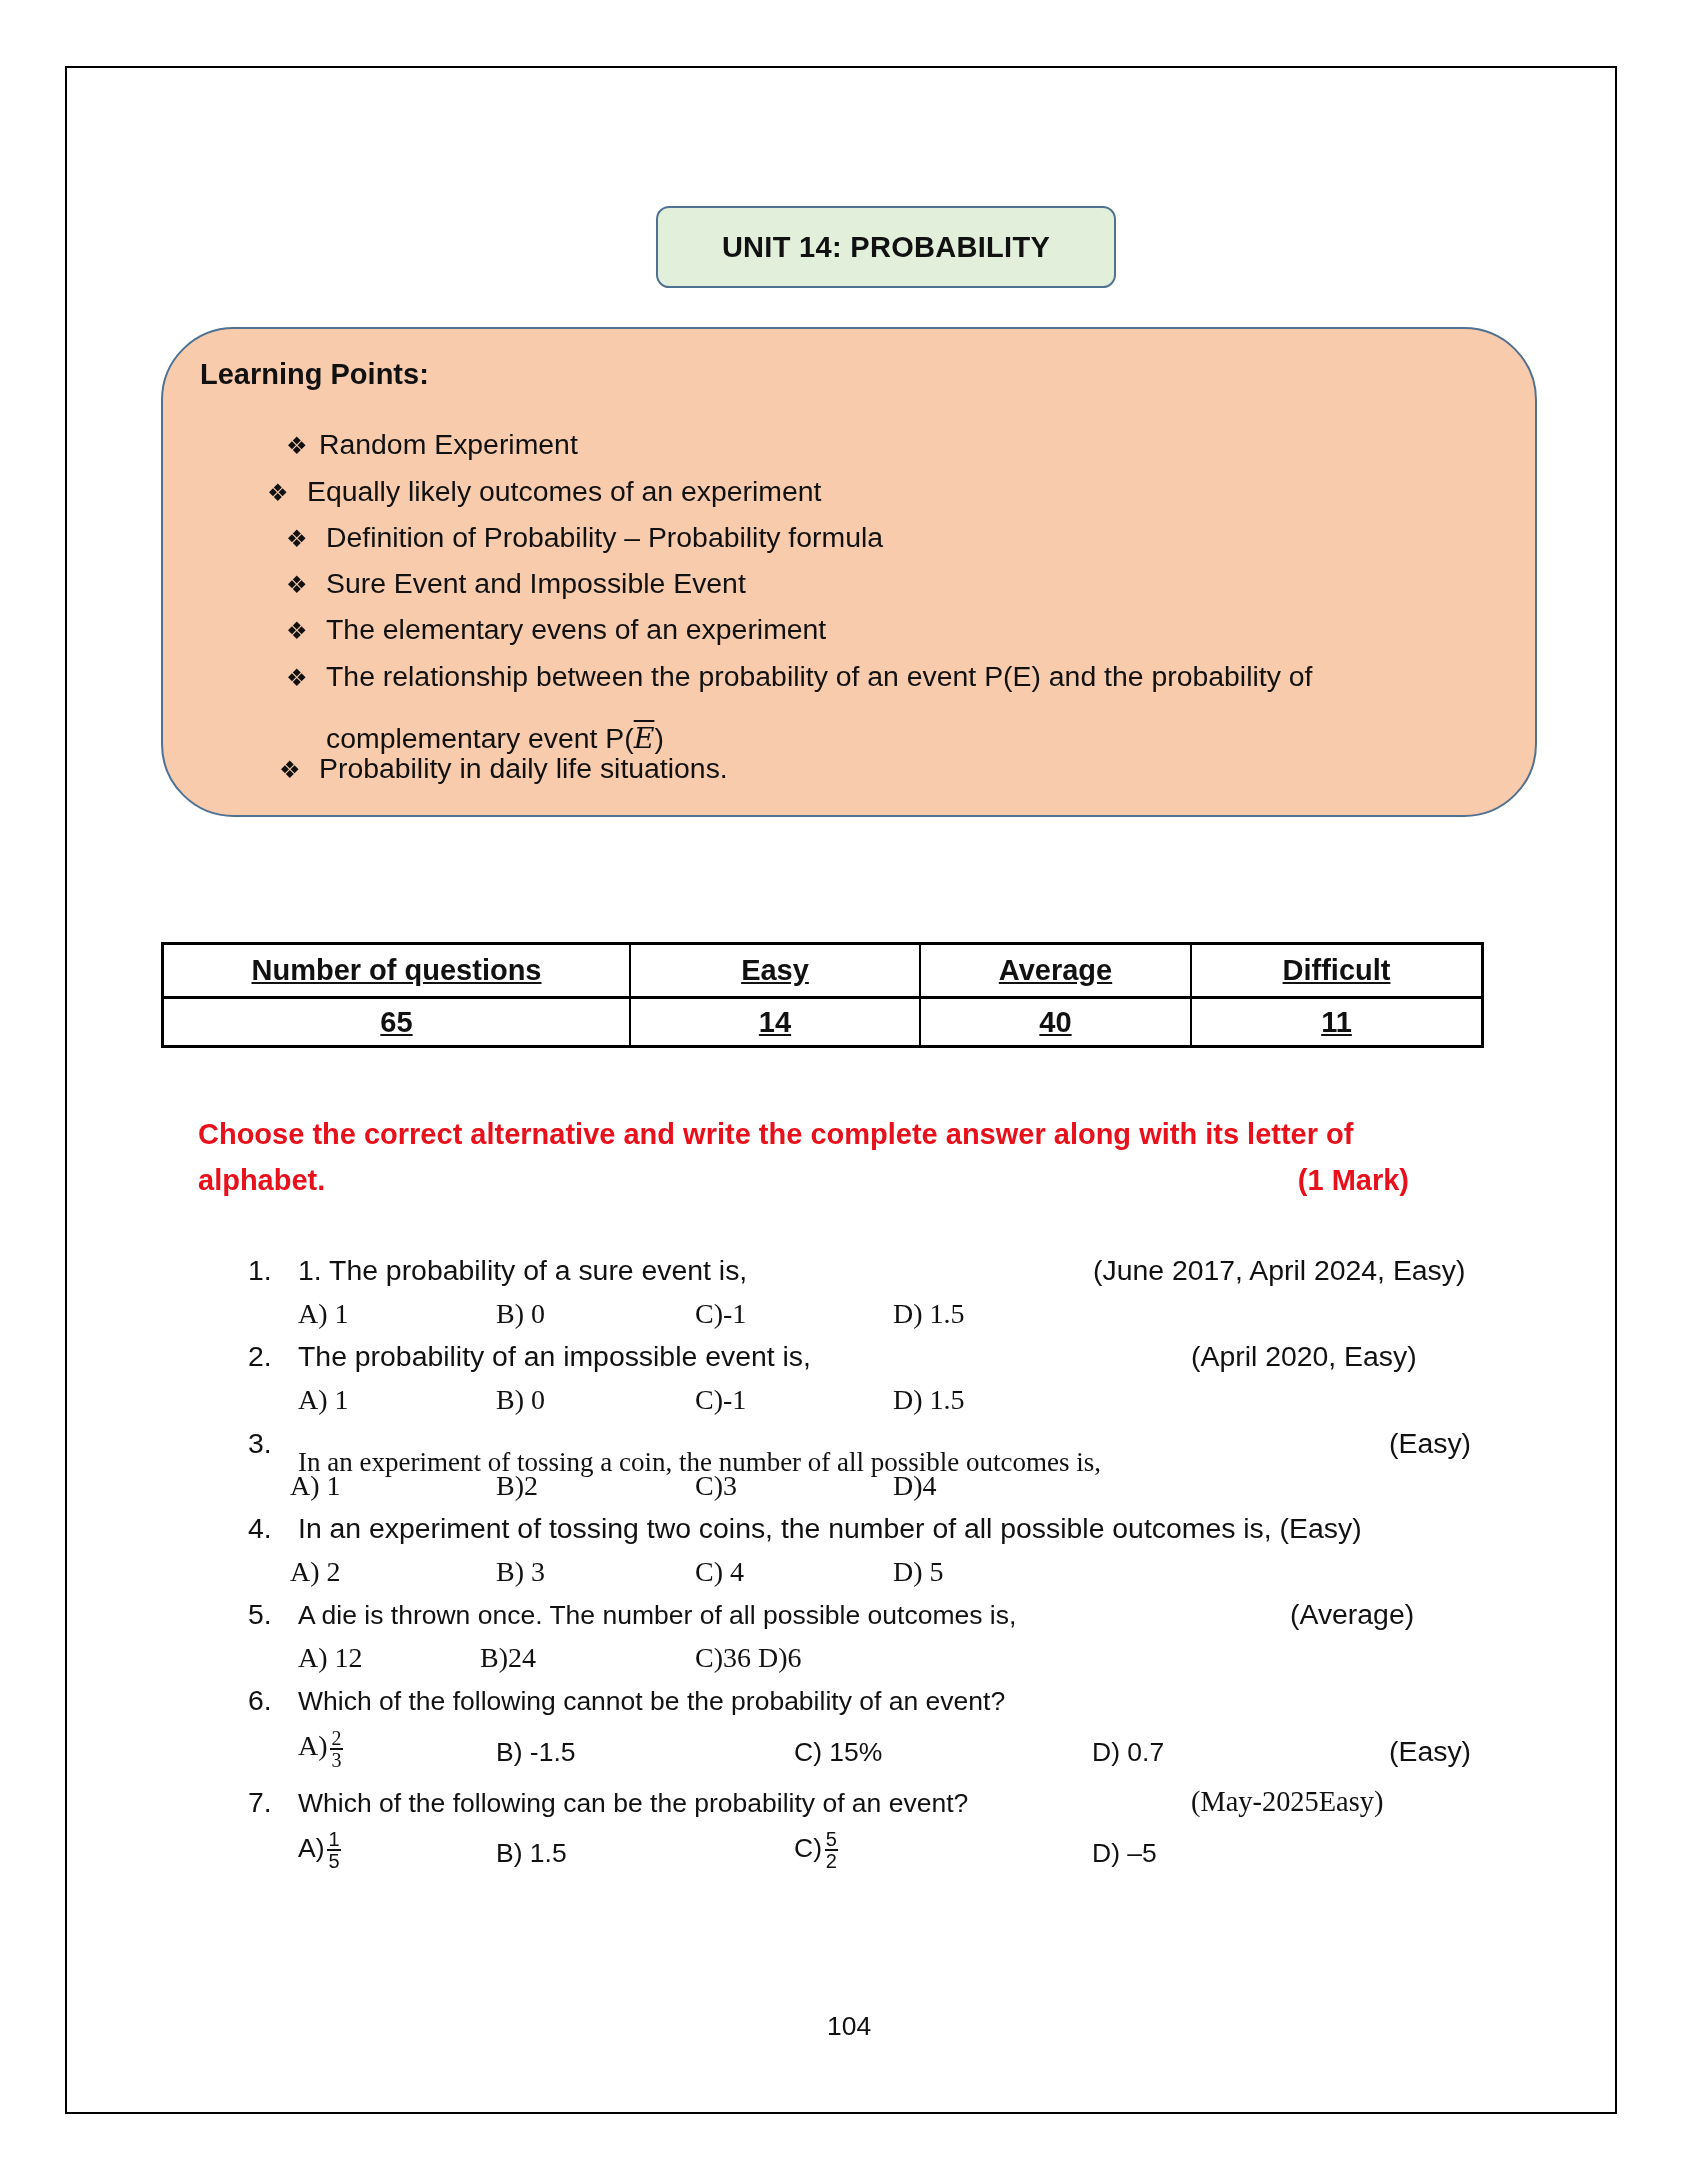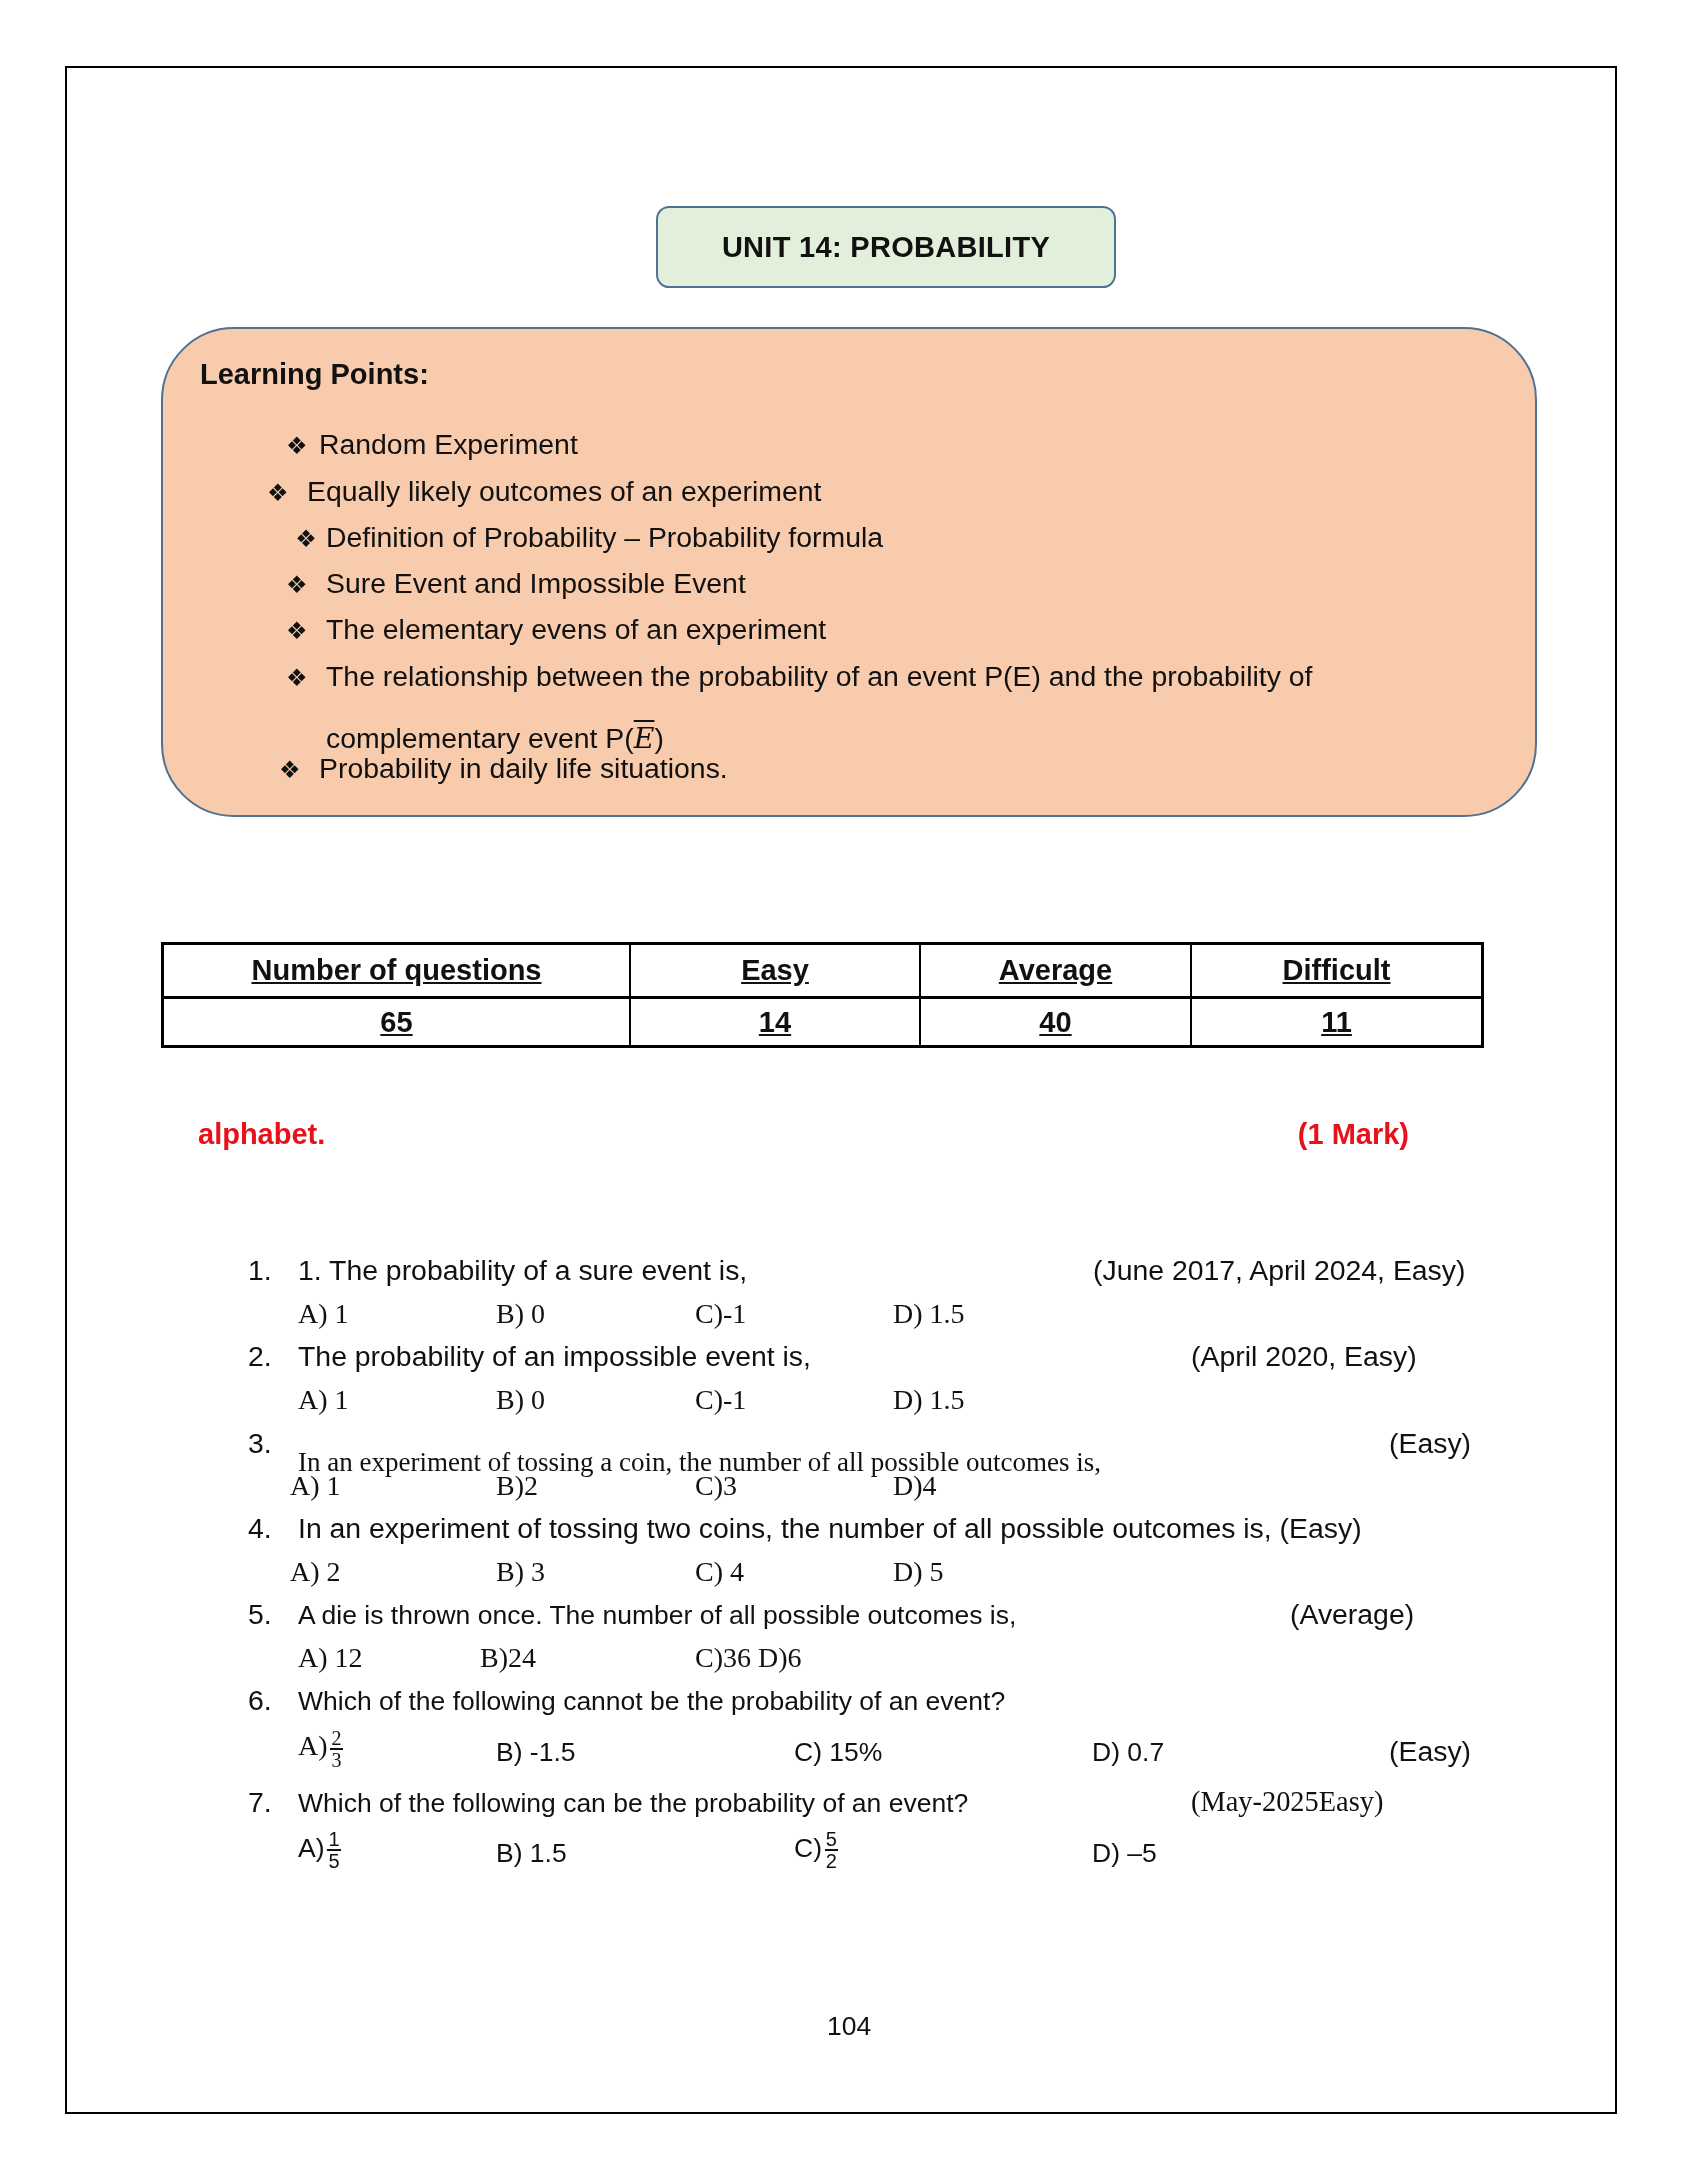--- a/index.html
+++ b/index.html
@@ -54,21 +54,21 @@
 
 <div class="lp-box">
   <div class="lp-title">Learning Points:</div>
 
   <div class="lp-item" style="left:123px; top:99px;">
     <span class="bullet" style="width:33px">❖</span><span>Random Experiment</span>
   </div>
   <div class="lp-item" style="left:104px; top:146px;">
     <span class="bullet">❖</span><span>Equally likely outcomes of an experiment</span>
   </div>
-  <div class="lp-item" style="left:123px; top:192px;text-align:center;">
+  <div class="lp-item" style="left:123px; top:192px;">
     <span class="bullet">❖</span><span>Definition of Probability – Probability formula</span>
   </div>
   <div class="lp-item" style="left:123px; top:238px;">
     <span class="bullet">❖</span><span>Sure Event and Impossible Event</span>
   </div>
   <div class="lp-item" style="left:123px; top:284px;">
     <span class="bullet">❖</span><span>The elementary evens of an experiment</span>
   </div>
   <div class="lp-item" style="left:123px; top:331px;">
     <span class="bullet">❖</span><span>The relationship between the probability of an event P(E) and the probability of</span>
@@ -92,20 +92,21 @@
   <tr class="vals">
     <td>65</td>
     <td>14</td>
     <td>40</td>
     <td>11</td>
   </tr>
 </tbody>
   </table>
 
 <div class="instr">
+  <div>Choose the correct alternative and write the complete answer along with its letter of</div>
   <div>alphabet.</div>
   <span class="mark">(1 Mark)</span>
 </div>
 
 <div>
   <span class="q-num" style="left:248px; top:1254px;">1.</span>
   <span class="q-line" style="left:298px; top:1254px;">1. The probability of a sure event is,</span>
   <span class="q-tag" style="left:1093px; top:1254px;">(June 2017, April 2024, Easy)</span>
   <span class="opt" style="left:298px; top:1298px;">A) 1</span>
   <span class="opt" style="left:496px; top:1298px;">B) 0</span>

